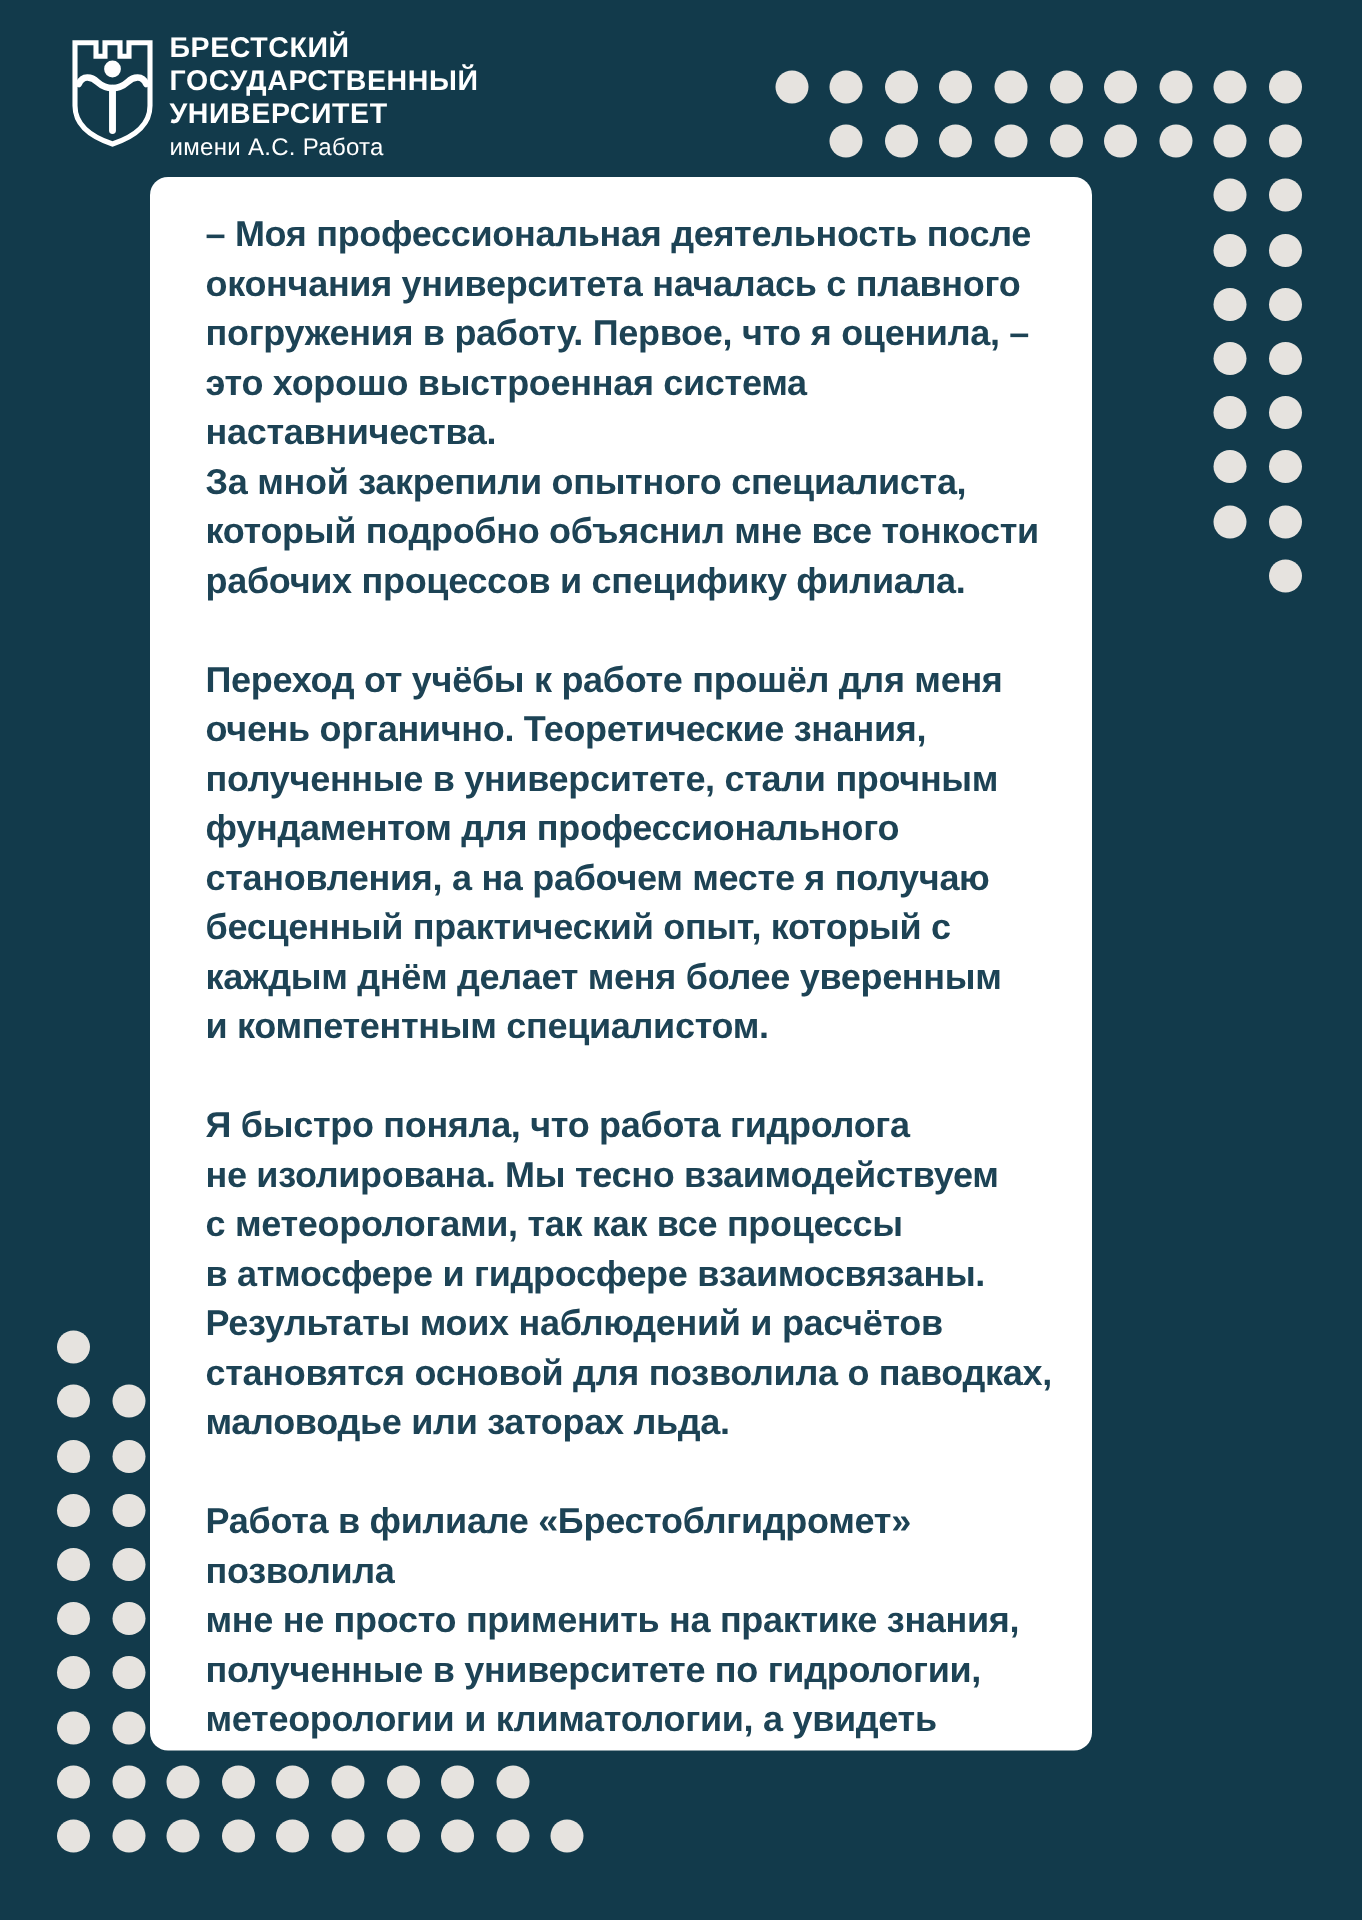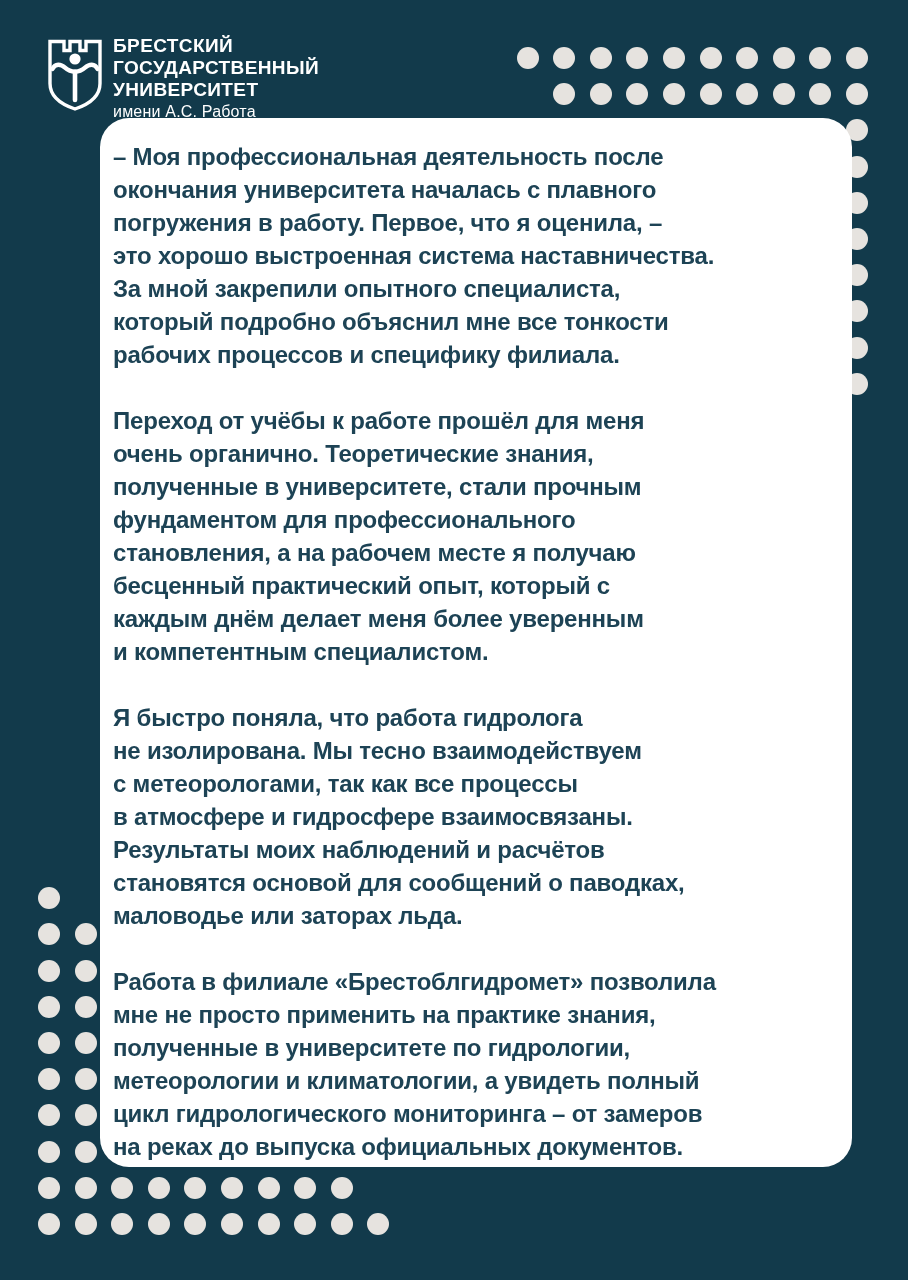--- a/index.html
+++ b/index.html
@@ -13,21 +13,21 @@
     height: 1280px;
     overflow: hidden;
     background: var(--bg, #123A4B);
     font-family: "Liberation Sans", sans-serif;
   }
 
   
   .logo {
     position: absolute;
     left: 48px;
-    top: 35px;
+    top: 22px;
     display: flex;
     align-items: flex-start;
   }
   .logo-shield {
     width: 54px;
     height: 76px;
     margin-top: 3px;
     flex: 0 0 auto;
   }
   .logo-text {
@@ -47,26 +47,26 @@
     line-height: 21px;
     letter-spacing: 0.2px;
     white-space: nowrap;
   }
 
   
   .card {
     position: absolute;
     left: 100px;
     top: 118px;
-    width: 752px;
+    width: 628px;
     height: 1049px;
     background: var(--card, #FFFFFF);
-    border-radius: 29px;
+    border-radius: 12px;
     box-sizing: border-box;
-    padding: 22px 20px 20px 13px;
+    padding: 22px 20px 20px 37px;
     overflow: hidden;
   }
   .card p {
     margin: 0 0 33px 0;
     font-size: 24px;
     font-weight: 700;
     line-height: 33px;
     letter-spacing: -0.2px;
     color: var(--text, #1D4355);
     white-space: pre-line;
@@ -195,21 +195,21 @@
 фундаментом для профессионального
 становления, а на рабочем месте я получаю
 бесценный практический опыт, который с
 каждым днём делает меня более уверенным
 и компетентным специалистом.</p>
     <p>Я быстро поняла, что работа гидролога
 не изолирована. Мы тесно взаимодействуем
 с метеорологами, так как все процессы
 в атмосфере и гидросфере взаимосвязаны.
 Результаты моих наблюдений и расчётов
-становятся основой для сообщений о паводках,
+становятся основой для позволила о паводках,
 маловодье или заторах льда.</p>
     <p>Работа в филиале «Брестоблгидромет» позволила
 мне не просто применить на практике знания,
 полученные в университете по гидрологии,
 метеорологии и климатологии, а увидеть полный
 цикл гидрологического мониторинга – от замеров
 на реках до выпуска официальных документов.</p>
   </main>
 
 </div>

